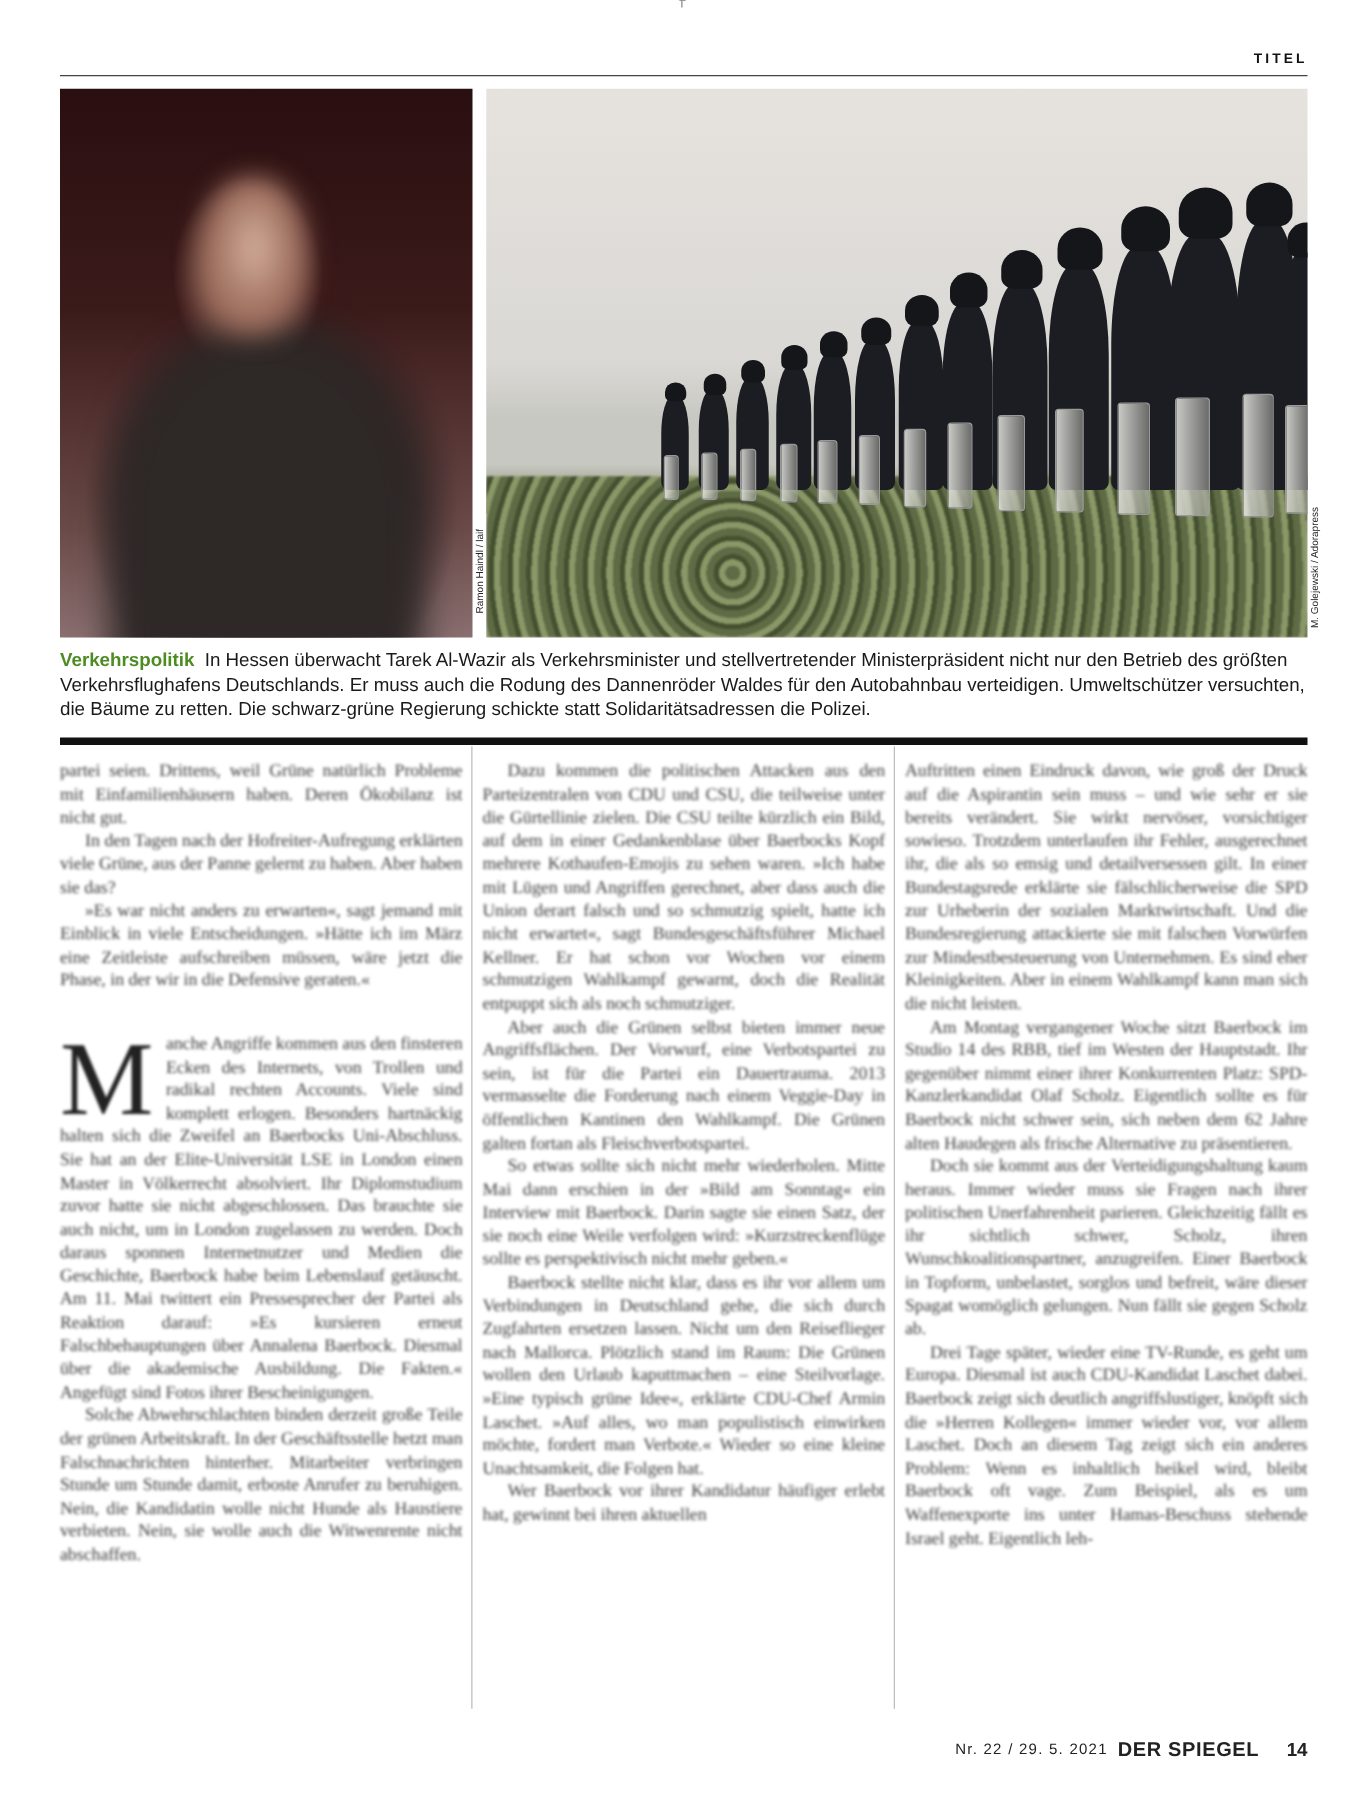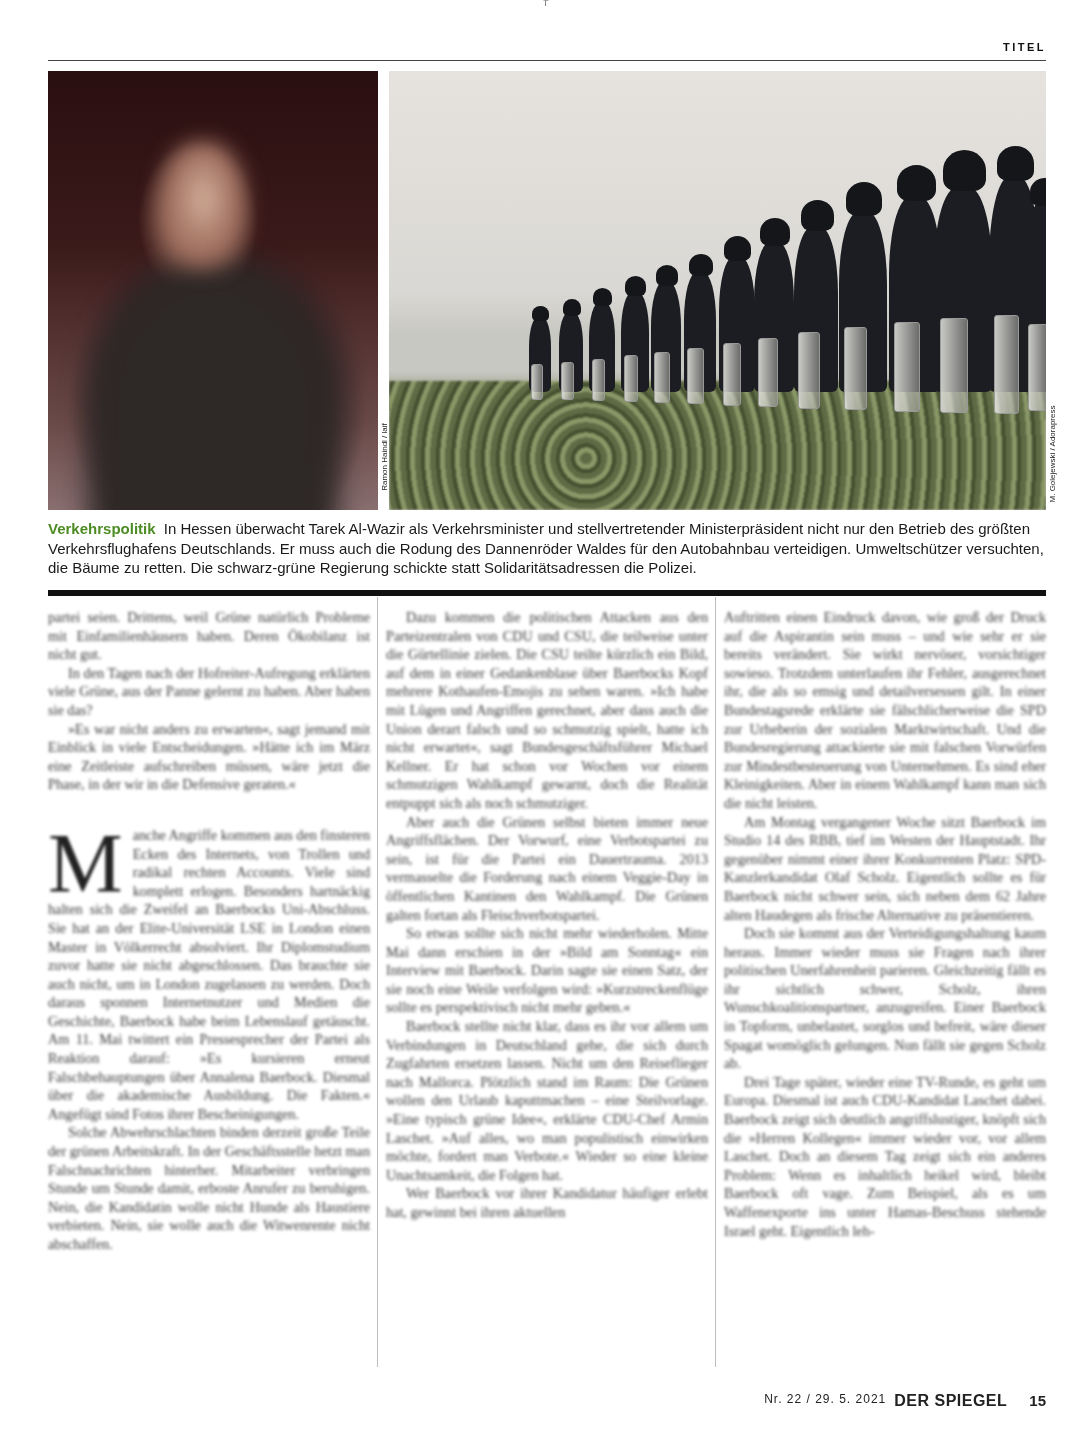--- a/index.html
+++ b/index.html
@@ -140,14 +140,14 @@
 <div class="column" style="left:724px">
   <p class="noindent">Auftritten einen Eindruck davon, wie groß der Druck auf die Aspirantin sein muss – und wie sehr er sie bereits verändert. Sie wirkt nervöser, vorsichtiger sowieso. Trotzdem unterlaufen ihr Fehler, ausgerechnet ihr, die als so emsig und detailversessen gilt. In einer Bundestagsrede erklärte sie fälschlicherweise die SPD zur Urheberin der sozialen Marktwirtschaft. Und die Bundesregierung attackierte sie mit falschen Vorwürfen zur Mindestbesteuerung von Unternehmen. Es sind eher Kleinigkeiten. Aber in einem Wahlkampf kann man sich die nicht leisten.</p>
   <p>Am Montag vergangener Woche sitzt Baerbock im Studio 14 des RBB, tief im Westen der Hauptstadt. Ihr gegenüber nimmt einer ihrer Konkurrenten Platz: SPD-Kanzlerkandidat Olaf Scholz. Eigentlich sollte es für Baerbock nicht schwer sein, sich neben dem 62 Jahre alten Haudegen als frische Alternative zu präsentieren.</p>
   <p>Doch sie kommt aus der Verteidigungshaltung kaum heraus. Immer wieder muss sie Fragen nach ihrer politischen Unerfahrenheit parieren. Gleichzeitig fällt es ihr sichtlich schwer, Scholz, ihren Wunschkoalitionspartner, anzugreifen. Einer Baerbock in Topform, unbelastet, sorglos und befreit, wäre dieser Spagat womöglich gelungen. Nun fällt sie gegen Scholz ab.</p>
   <p>Drei Tage später, wieder eine TV-Runde, es geht um Europa. Diesmal ist auch CDU-Kandidat Laschet dabei. Baerbock zeigt sich deutlich angriffslustiger, knöpft sich die »Herren Kollegen« immer wieder vor, vor allem Laschet. Doch an diesem Tag zeigt sich ein anderes Problem: Wenn es inhaltlich heikel wird, bleibt Baerbock oft vage. Zum Beispiel, als es um Waffenexporte ins unter Hamas-Beschuss stehende Israel geht. Eigentlich leh-</p>
 </div>
 
 <div class="footer">
   <span class="issue">Nr. 22 / 29. 5. 2021</span>
   <span class="brand">DER SPIEGEL</span>
-  <span class="pagenum">15</span>
+  <span class="pagenum">14</span>
 </div>
 
 </body></html>

